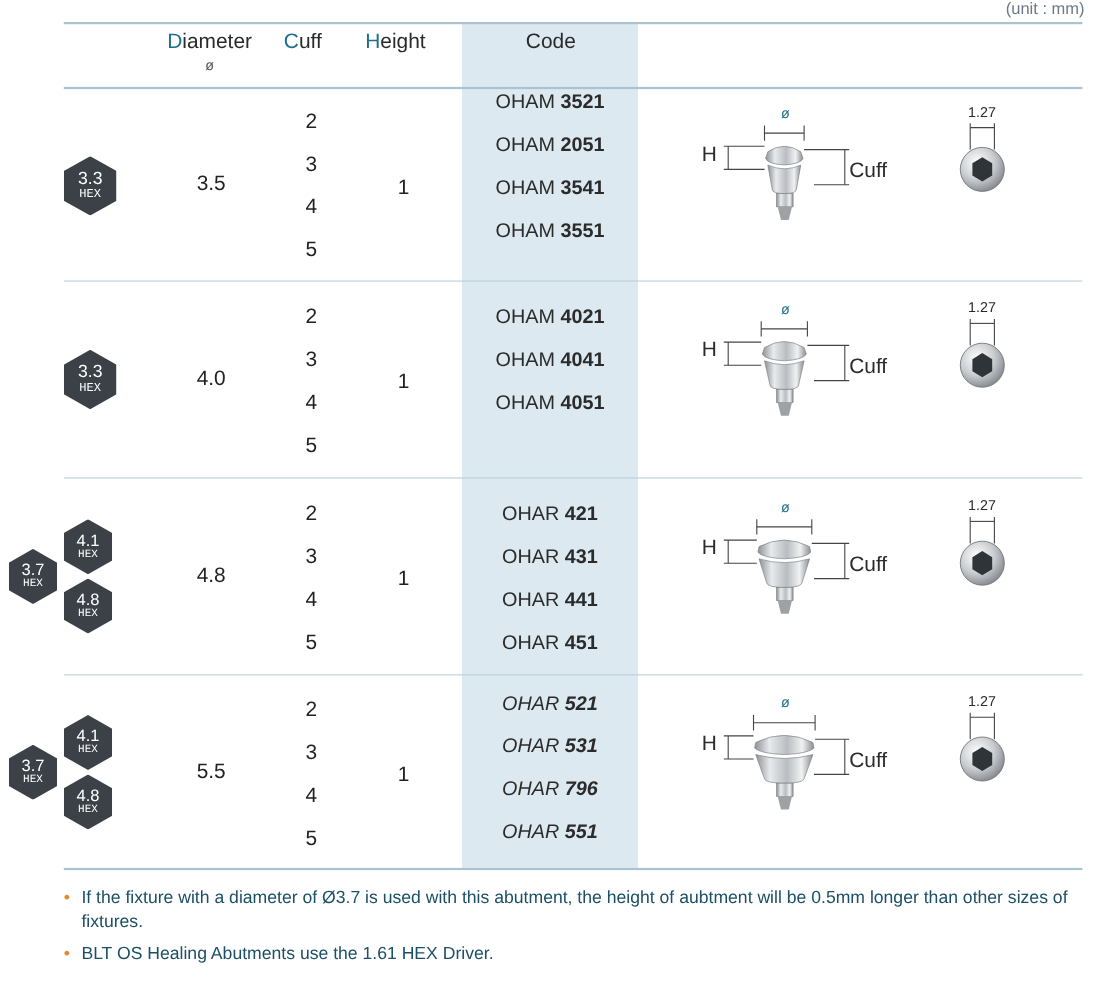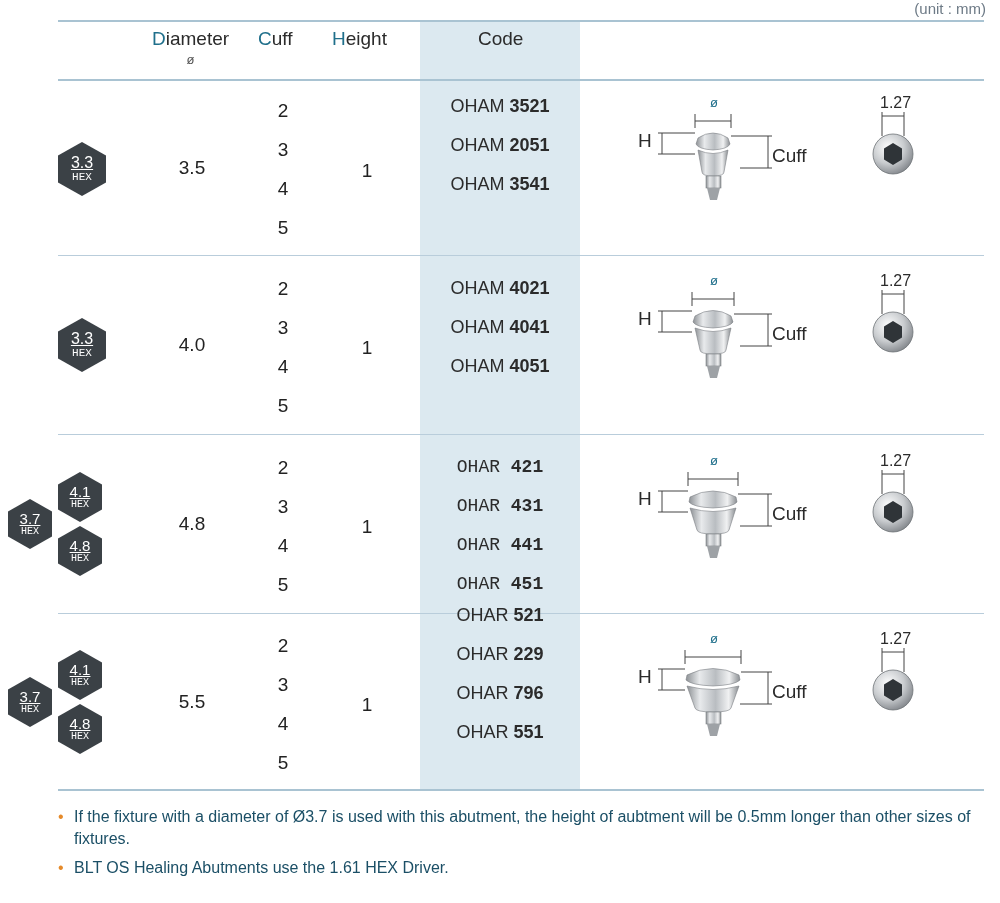--- a/index.html
+++ b/index.html
@@ -81,21 +81,21 @@
     width: 48px; height: 54px;
     display: flex;
     flex-direction: column;
     align-items: center;
     justify-content: center;
     color: #fff;
     line-height: 1.05;
     background: #3b4146;
     clip-path: polygon(50% 0%, 100% 25%, 100% 75%, 50% 100%, 0% 75%, 0% 25%);
   }
-  .hex .num { font-size: 16px; text-decoration: underline; }
+  .hex .num { font-size: 16px; }
   .hex .lbl { font-size: 11px; font-family: Liberation Mono, monospace; }
   .hex.small { width: 44px; height: 50px; align-items: center; }
   .hex.small .num { font-size: 15px; }
   .hex.small .lbl { font-size: 10px; }
 
   .diam {
     position: absolute;
     left: 152px;
     width: 80px;
     text-align: center;
@@ -142,21 +142,21 @@
     font-size: 19px;
     color: #2b2b2b;
   }
   .illus .dia-sym {
     position: absolute;
     font-size: 13px;
     color: #1f6f8b;
   }
   .topview .val {
     position: absolute;
-    font-size: 16px;
+    font-size: 13px;
     color: #2b2b2b;
   }
 
   
   .notes {
     position: absolute;
     left: 58px;
     top: 806px;
     width: 936px;
     font-size: 16px;
@@ -211,24 +211,25 @@
       </div>
     </div>
     <div class="diam" style="top:157px;">3.5</div>
     <div class="height-val" style="top:160px;">1</div>
     <div class="cuffcol" style="top:91px;">
       <div>2</div>
       <div>3</div>
       <div>4</div>
       <div>5</div>
     </div>
-    <div class="codecol" style="top:87px;">
+    <div class="codecol" style="top:73px;">
       <div><span>OHAM </span><b>3521</b></div>
       <div><span>OHAM </span><b>2051</b></div>
       <div><span>OHAM </span><b>3541</b></div>
+      <div><span>OHAM </span><b>3551</b></div>
     </div>
 
     <div class="illus" style="left:600px; top:92px; width:250px; height:140px;">
       <div class="dia-sym" style="left:110px; top:3px;">ø</div>
       <div class="hlabel" style="left:38px; top:38px;">H</div>
       <div class="cufflabel" style="left:172px; top:53px;">Cuff</div>
       <svg width="250" height="140">
         <defs>
           <linearGradient id="metal1" x1="0" y1="0" x2="1" y2="0">
             <stop offset="0%" stop-color="#8d9195"></stop>
@@ -347,21 +348,21 @@
       </div>
     </div>
     <div class="diam" style="top:513px;">4.8</div>
     <div class="height-val" style="top:516px;">1</div>
     <div class="cuffcol" style="top:448px;">
       <div>2</div>
       <div>3</div>
       <div>4</div>
       <div>5</div>
     </div>
-    <div class="codecol" style="top:448px;font-family:Liberation Mono, monospace;">
+    <div class="codecol" style="top:448px;">
       <div><span>OHAR </span><b>421</b></div>
       <div><span>OHAR </span><b>431</b></div>
       <div><span>OHAR </span><b>441</b></div>
       <div><span>OHAR </span><b>451</b></div>
     </div>
 
     <div class="illus" style="left:600px; top:450px; width:250px; height:140px;">
       <div class="dia-sym" style="left:110px; top:3px;">ø</div>
       <div class="hlabel" style="left:38px; top:38px;">H</div>
       <div class="cufflabel" style="left:172px; top:53px;">Cuff</div>
@@ -412,23 +413,23 @@
       </div>
     </div>
     <div class="diam" style="top:691px;">5.5</div>
     <div class="height-val" style="top:694px;">1</div>
     <div class="cuffcol" style="top:626px;">
       <div>2</div>
       <div>3</div>
       <div>4</div>
       <div>5</div>
     </div>
-    <div class="codecol" style="top:596px;">
+    <div class="codecol" style="top:620px;font-style:italic;">
       <div><span>OHAR </span><b>521</b></div>
-      <div><span>OHAR </span><b>229</b></div>
+      <div><span>OHAR </span><b>531</b></div>
       <div><span>OHAR </span><b>796</b></div>
       <div><span>OHAR </span><b>551</b></div>
     </div>
 
     <div class="illus" style="left:600px; top:628px; width:250px; height:140px;">
       <div class="dia-sym" style="left:110px; top:3px;">ø</div>
       <div class="hlabel" style="left:38px; top:38px;">H</div>
       <div class="cufflabel" style="left:172px; top:53px;">Cuff</div>
       <svg width="250" height="140">
         <line x1="85" y1="22" x2="85" y2="36" stroke="#444" stroke-width="1"></line>

